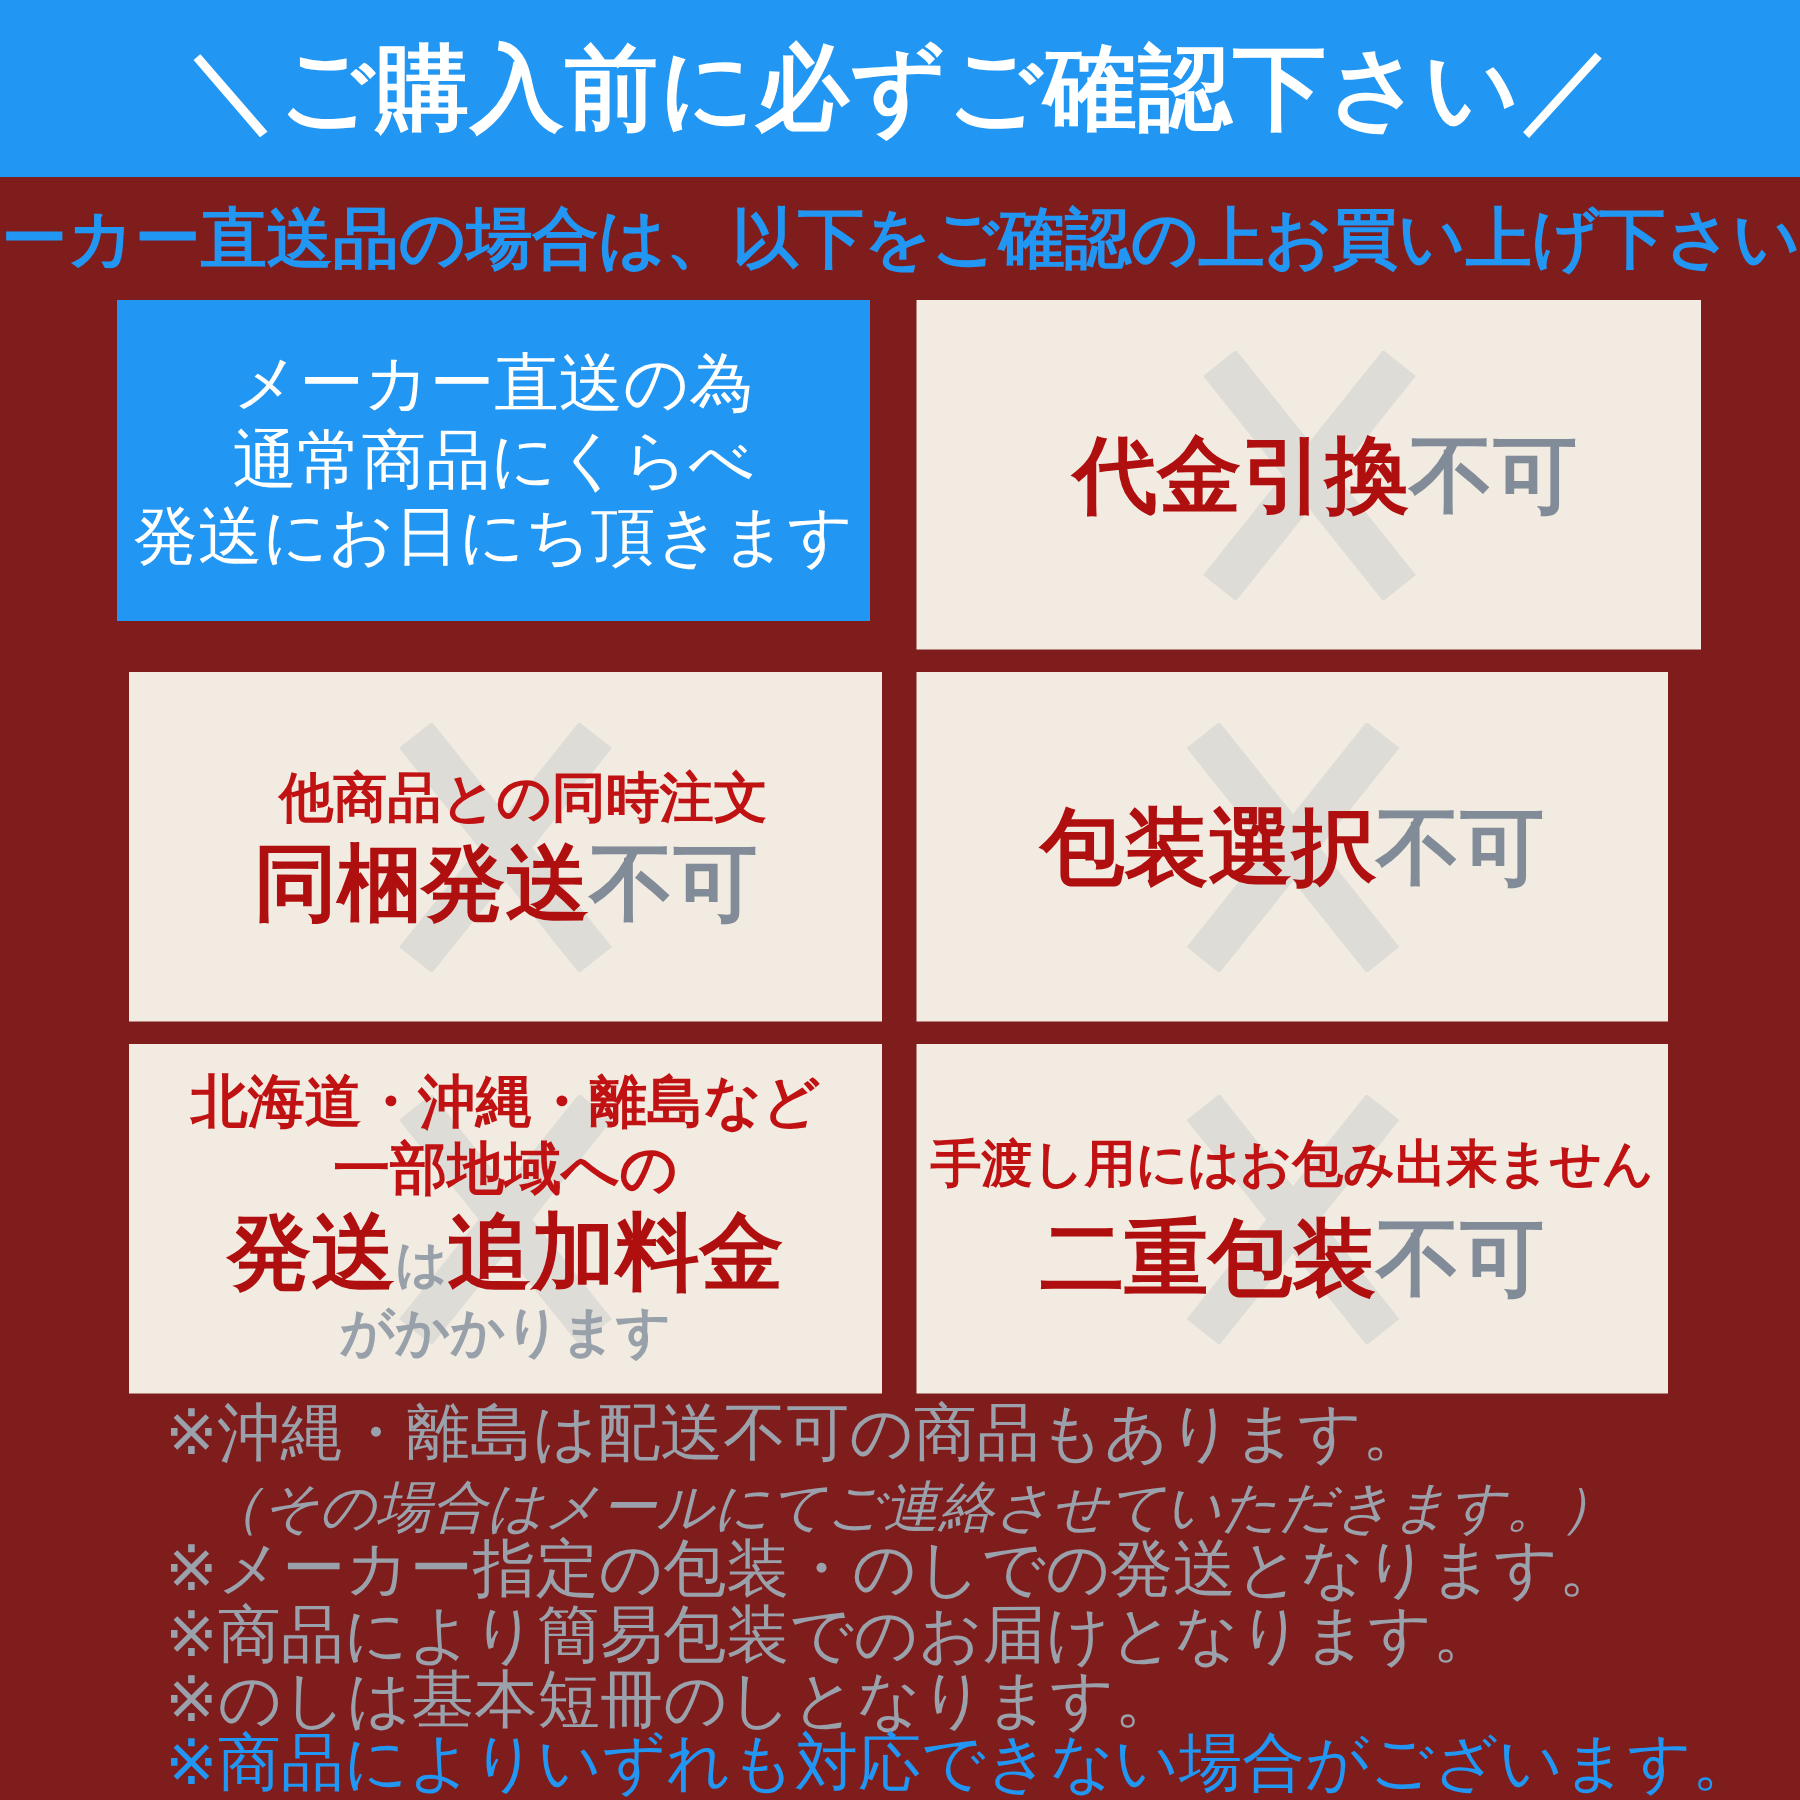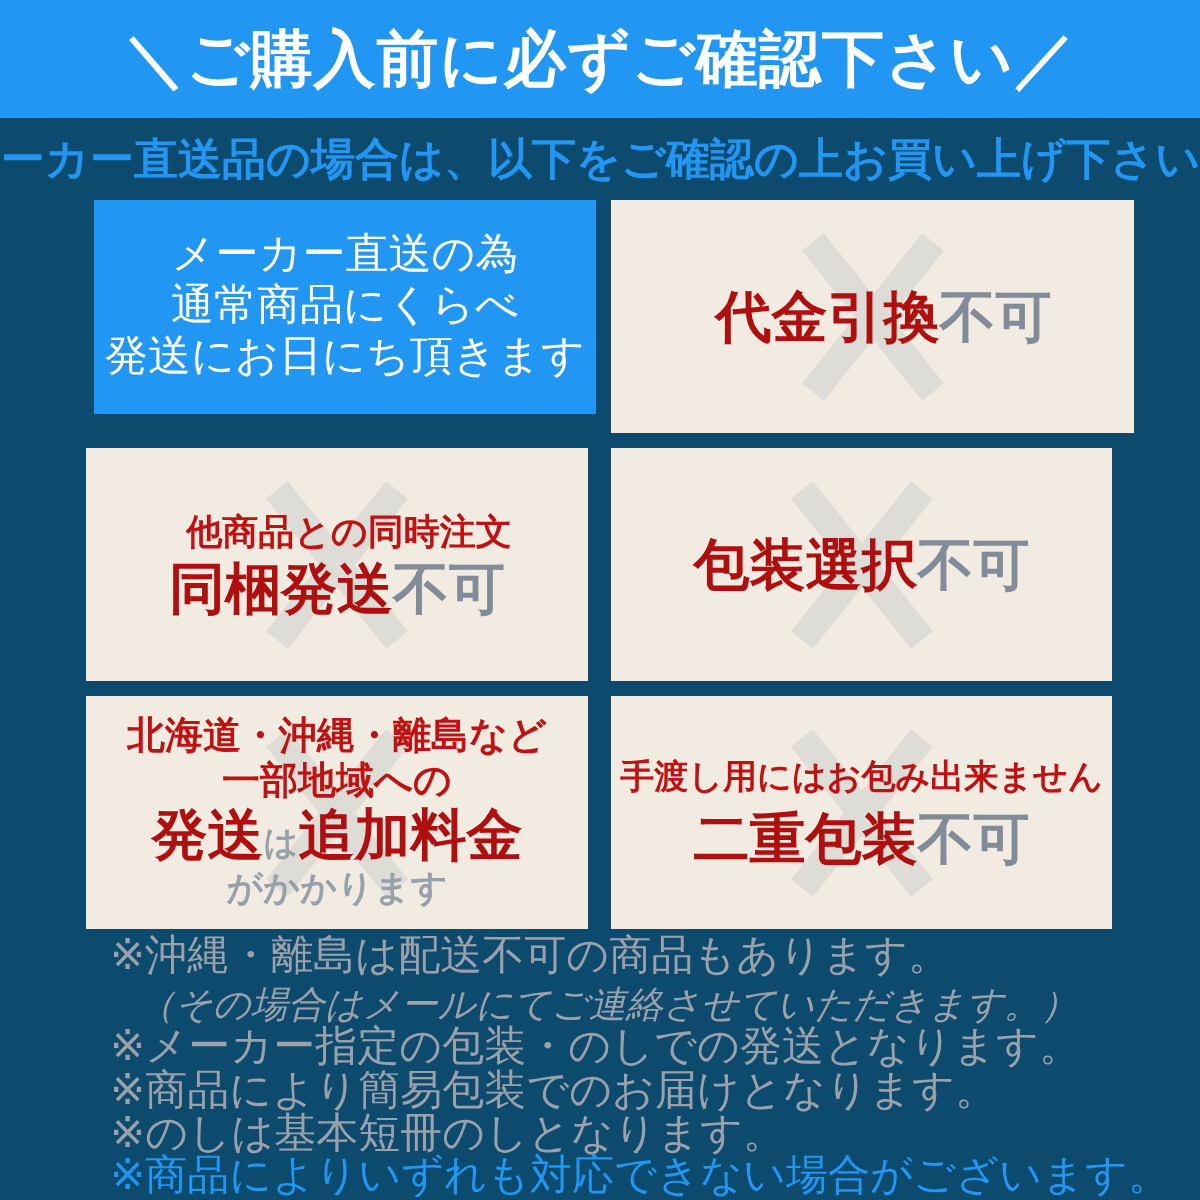--- a/index.html
+++ b/index.html
@@ -1,17 +1,17 @@
 <!DOCTYPE html>
 <html><head>
 <meta charset="utf-8">
 <style>
   html,body{margin:0;padding:0;background:#ffffff;}
   .page{
-    position:relative;width:1200px;height:1200px;background:#0c4a6e;overflow:hidden;
+    position:relative;width:1200px;height:1200px;background:#7f1d1d;overflow:hidden;
     font-family:"Liberation Sans","DejaVu Sans",sans-serif;
   }
   
   .header{
     position:absolute;left:0;top:0;width:1200px;height:118px;
     background:#2196F3;display:flex;align-items:center;justify-content:center;
   }
   .header h1{
     margin:0;color:#ffffff;font-size:62px;font-weight:bold;letter-spacing:1px;white-space:nowrap;
   }
@@ -19,21 +19,21 @@
   .subheader{
     position:absolute;left:0;top:118px;width:1200px;height:82px;
     display:flex;align-items:center;justify-content:center;
     color:#2196F3;font-size:44px;font-weight:600;white-space:nowrap;margin:0;
   }
   
   .box{
     position:absolute;display:flex;flex-direction:column;align-items:center;justify-content:center;
     text-align:center;overflow:hidden;
   }
-  .b1{left:94px; top:200px;width:502px;height:214px;background:#2196F3;font-family:Liberation Mono, monospace;}
+  .b1{left:78px; top:200px;width:502px;height:214px;background:#2196F3;}
   .b2{left:611px;top:200px;width:501px;height:233px;background:#F2EBE1;padding-left:22px;}
   .b3{left:86px; top:448px;width:502px;height:233px;background:#F2EBE1;}
   .b4{left:611px;top:448px;width:501px;height:233px;background:#F2EBE1;}
   .b5{left:86px; top:696px;width:502px;height:233px;background:#F2EBE1;}
   .b6{left:611px;top:696px;width:501px;height:233px;background:#F2EBE1;}
   .box-blue-line{color:#ffffff;font-size:43px;line-height:51px;font-weight:500;white-space:nowrap;}
   .xmark{
     position:absolute;left:50%;top:50%;transform:translate(-50%,-50%);
     width:158px;height:166px;
   }

